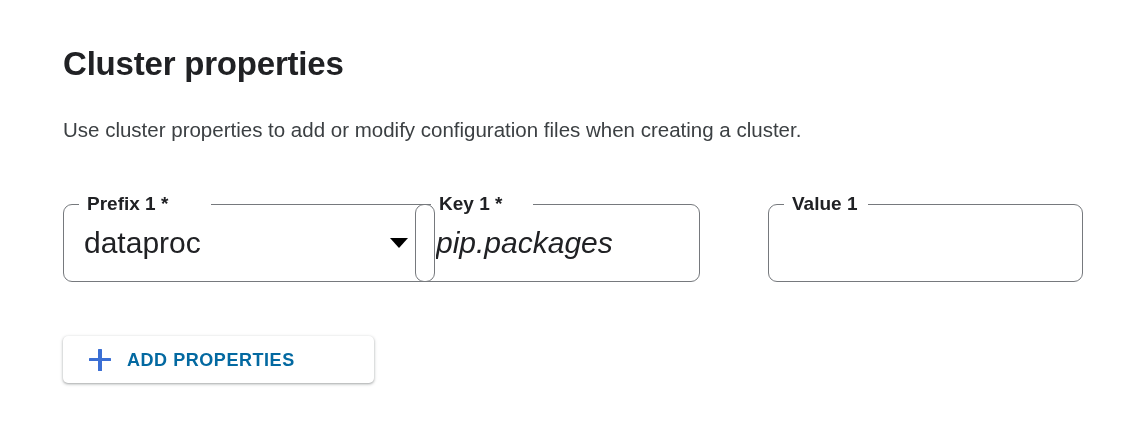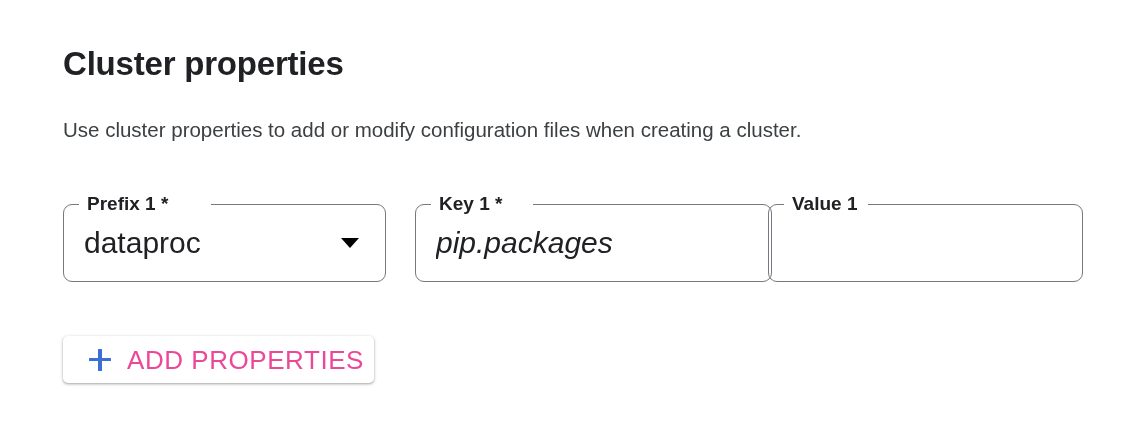--- a/index.html
+++ b/index.html
@@ -97,22 +97,22 @@
     left: 21px;
     top: 22px;
     font-size: 30px;
     line-height: 34px;
     font-weight: 400;
     color: #202124;
     white-space: nowrap;
     overflow: hidden;
   }
 
-  .mdc-field.field-prefix  { left: 33px;  width: 323px; }
-  .mdc-field.field-key     { left: 385px; width: 357px; }
+  .mdc-field.field-prefix  { left: 33px;  width: 372px; }
+  .mdc-field.field-key     { left: 385px; width: 285px; }
   .mdc-field.field-value-1 { left: 738px; width: 315px; }
 
   .mdc-field.field-prefix  .notch { left: 16px; width: 132px; }
   .mdc-field.field-key     .notch { left: 16px; width: 102px; }
   .mdc-field.field-value-1 .notch { left: 16px; width: 84px; }
 
   .mdc-field.field-prefix  .field-label { left: 24px; }
   .mdc-field.field-key     .field-label { left: 24px; }
   .mdc-field.field-value-1 .field-label { left: 24px; }
 
@@ -170,25 +170,25 @@
   .add-btn .plus-icon::before {
     left: 0; top: 9.2px;
     width: 22px; height: 3.6px;
   }
   .add-btn .plus-icon::after {
     top: 0; left: 9.2px;
     width: 3.6px; height: 22px;
   }
 
   .add-btn .btn-text {
-    font-size: 26px;
+    font-size: 18px;
     line-height: 24px;
-    font-weight: 400;
+    font-weight: 700;
     letter-spacing: 0.55px;
-    color: #ec4899;
+    color: #0369a1;
     white-space: nowrap;
   }
 </style>
 </head>
 <body>
 
 <div class="page">
 
   <h1 class="page-title">Cluster properties</h1>
 

